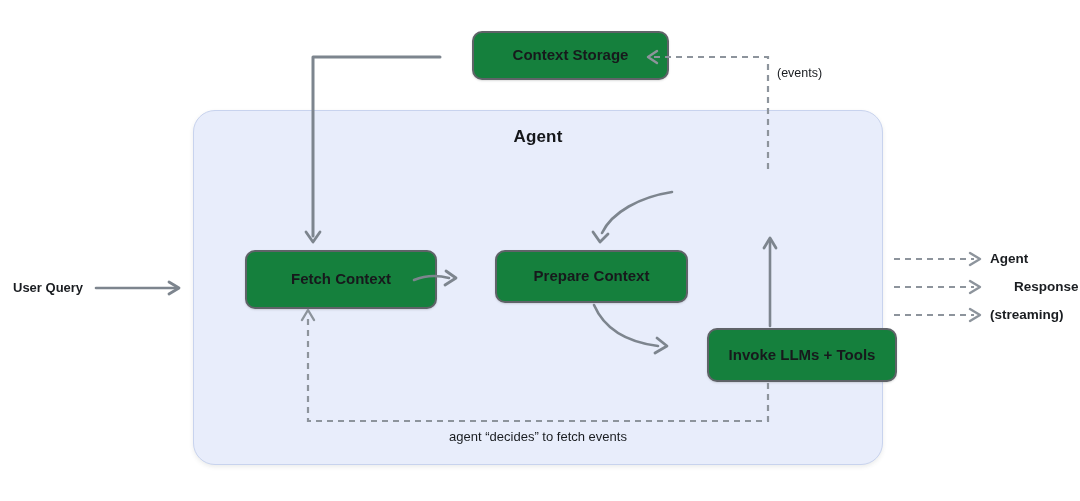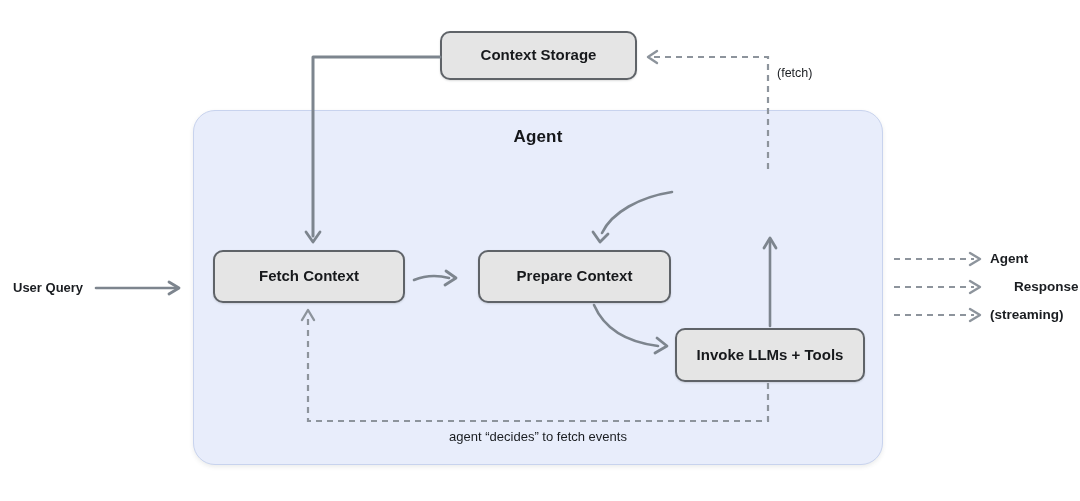--- a/index.html
+++ b/index.html
@@ -12,29 +12,30 @@
     position:absolute;left:193px;top:110px;width:690px;height:355px;
     background:#e8edfb;border:1.5px solid #c8d3ee;border-radius:22px;
     box-shadow:0 2px 4px rgba(60,64,67,.10);box-sizing:border-box;
   }
   .agent-title{
     position:absolute;left:0;top:16px;width:100%;text-align:center;
     font-size:17px;font-weight:700;letter-spacing:.2px;color:#15171a;
   }
   
   .node{
-    position:absolute;background:#e5e5e5;border:2px solid #5f6368;border-radius:10px;
+    position:absolute;background:#15803d;border:2px solid #5f6368;border-radius:10px;
     display:flex;flex-direction:column;align-items:center;justify-content:center;
     font-size:15px;font-weight:600;color:#17191c;box-sizing:border-box;
     box-shadow:0 1px 2px rgba(60,64,67,.18);text-align:center;line-height:1.25;
     z-index:2;
+    margin-left:32px;
   }
   .node-context-storage{left:440px;top:31px;width:197px;height:49px;}
-  .node-fetch-context{left:213px;top:250px;width:192px;height:53px;}
-  .node-prepare-context{left:478px;top:250px;width:193px;height:53px;}
+  .node-fetch-context{left:213px;top:250px;width:192px;height:59px;}
+  .node-prepare-context{left:463px;top:250px;width:193px;height:53px;}
   .node-upload-context{left:672px;top:170px;width:193px;height:57px;}
   .node-invoke-llms{left:675px;top:328px;width:190px;height:54px;}
   
   .label{position:absolute;font-weight:600;color:#1a1d21;white-space:nowrap;}
   .label-user-query{left:13px;top:280px;font-size:13px;}
   .label-async{left:777px;top:66px;font-size:12.5px;font-weight:500;}
   .label-decides{left:303px;top:429px;width:470px;text-align:center;font-size:13px;font-weight:500;white-space:nowrap;}
   .label-out{font-size:13.5px;}
   .label-out-0{left:990px;top:251px;}
   .label-out-1{left:1014px;top:279px;}
@@ -68,21 +69,21 @@
     <span>Prepare Context</span>
   </div>
 
 
   <div class="node node-invoke-llms">
     <span>Invoke LLMs + Tools</span>
   </div>
 
   <div class="label label-user-query">User Query</div>
 
-  <div class="label label-async">(fetch)</div>
+  <div class="label label-async">(events)</div>
 
   <div class="label label-decides">agent “decides” to fetch events</div>
 
   <div class="label label-out label-out-0">Agent</div>
   <div class="label label-out label-out-1">Response</div>
   <div class="label label-out label-out-2">(streaming)</div>
 
   <svg class="connectors" width="1080" height="501" viewBox="0 0 1080 501">
 
     <path class="solid" d="M96 288 L176 288"></path>

